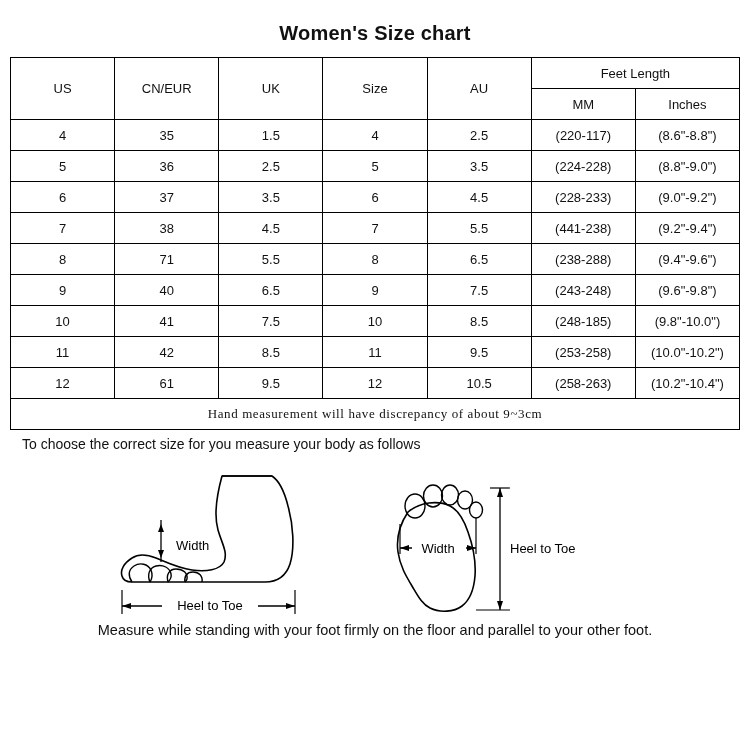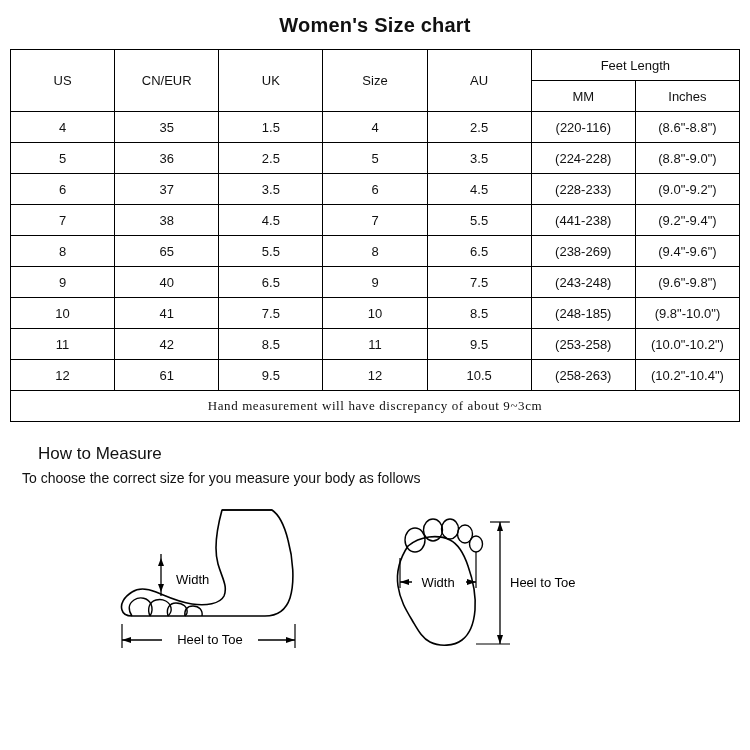--- a/index.html
+++ b/index.html
@@ -7,21 +7,21 @@
     margin: 0; padding: 0;
     width: 750px; height: 750px;
     background: #ffffff;
     font-family: "Liberation Sans", sans-serif;
     color: #111111;
     overflow: hidden;
   }
   .page {
     width: 750px; height: 750px;
     position: relative;
-    padding: 4px 10px;
+    padding: 12px 10px;
   }
   .chart-title {
     text-align: center;
     font-size: 20px;
     font-weight: bold;
     padding: 10px 0 12px 0;
     letter-spacing: 0.2px;
   }
   table.size-table {
     width: 730px;
@@ -114,21 +114,21 @@
         <th class="hdr-sub">Inches</th>
       </tr>
     </thead>
     <tbody>
       <tr>
         <td class="data">4</td>
         <td class="data">35</td>
         <td class="data">1.5</td>
         <td class="data">4</td>
         <td class="data">2.5</td>
-        <td class="data">(220-116)</td>
+        <td class="data">(220-117)</td>
         <td class="data">(8.6"-8.8")</td>
       </tr>
       <tr>
         <td class="data">5</td>
         <td class="data">36</td>
         <td class="data">2.5</td>
         <td class="data">5</td>
         <td class="data">3.5</td>
         <td class="data">(224-228)</td>
         <td class="data">(8.8"-9.0")</td>
@@ -146,25 +146,25 @@
         <td class="data">7</td>
         <td class="data">38</td>
         <td class="data">4.5</td>
         <td class="data">7</td>
         <td class="data">5.5</td>
         <td class="data">(441-238)</td>
         <td class="data">(9.2"-9.4")</td>
       </tr>
       <tr>
         <td class="data">8</td>
-        <td class="data">65</td>
+        <td class="data">71</td>
         <td class="data">5.5</td>
         <td class="data">8</td>
         <td class="data">6.5</td>
-        <td class="data">(238-269)</td>
+        <td class="data">(238-288)</td>
         <td class="data">(9.4"-9.6")</td>
       </tr>
       <tr>
         <td class="data">9</td>
         <td class="data">40</td>
         <td class="data">6.5</td>
         <td class="data">9</td>
         <td class="data">7.5</td>
         <td class="data">(243-248)</td>
         <td class="data">(9.6"-9.8")</td>
@@ -196,21 +196,20 @@
         <td class="data">(258-263)</td>
         <td class="data">(10.2"-10.4")</td>
       </tr>
       <tr class="note-row">
         <td colspan="7">Hand measurement will have discrepancy of about 9~3cm</td>
       </tr>
     </tbody>
   </table>
 
 
-  <div class="how-title">How to Measure</div>
   <div class="how-sub">To choose the correct size for you measure your body as follows</div>
 
   <div class="figs">
     <svg width="750" height="165" viewBox="0 0 750 165">
 
       <g>
         <path d="M212 18 C 206 40, 204 58, 208 72
                  C 212 86, 218 94, 214 104
                  C 210 112, 196 114, 182 112
                  C 168 110, 156 104, 146 100
@@ -270,13 +269,14 @@
         <line x1="480" y1="30" x2="500" y2="30" stroke="#000000" stroke-width="1.2"></line>
         <line x1="466" y1="152" x2="500" y2="152" stroke="#000000" stroke-width="1.2"></line>
         <line x1="490" y1="30" x2="490" y2="152" stroke="#000000" stroke-width="1.3"></line>
         <polygon points="490,30 487,39 493,39" fill="#000000"></polygon>
         <polygon points="490,152 487,143 493,143" fill="#000000"></polygon>
         <text class="lbl" x="500" y="95" font-family="Liberation Sans, sans-serif" font-size="13">Heel to Toe</text>
       </g>
     </svg>
   </div>
 
+  <div class="footer-note">Measure while standing with your foot firmly on the floor and parallel to your other foot.</div>
 </div>
 
 </body></html>

